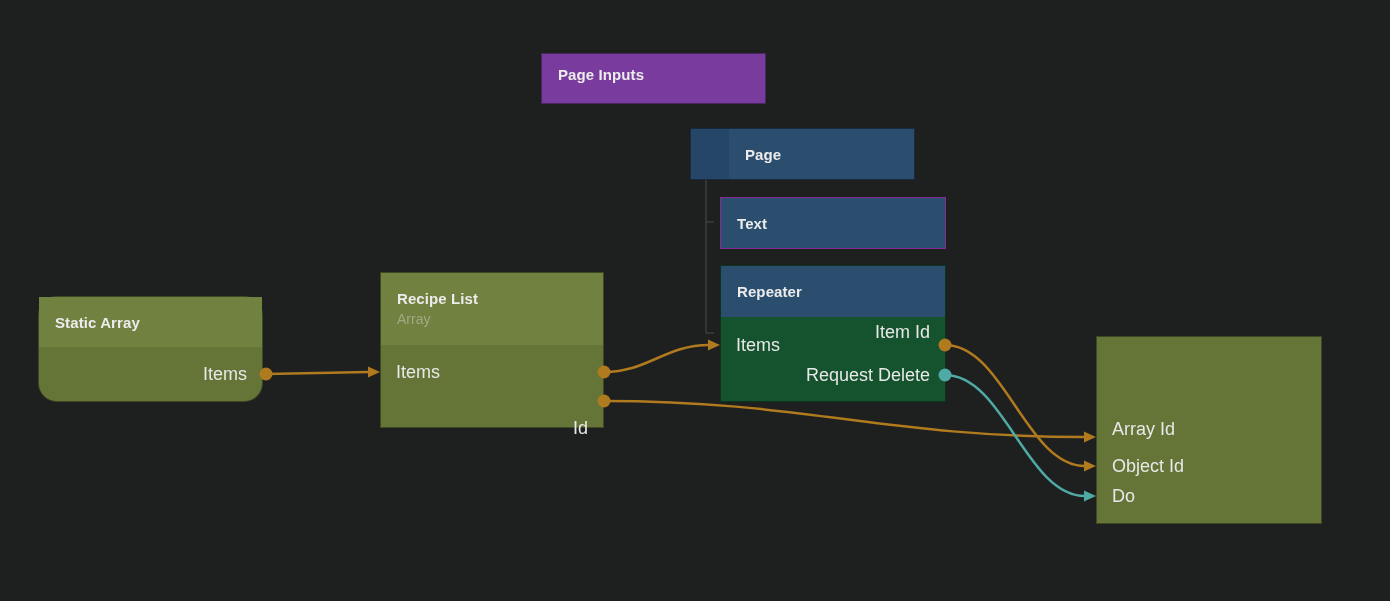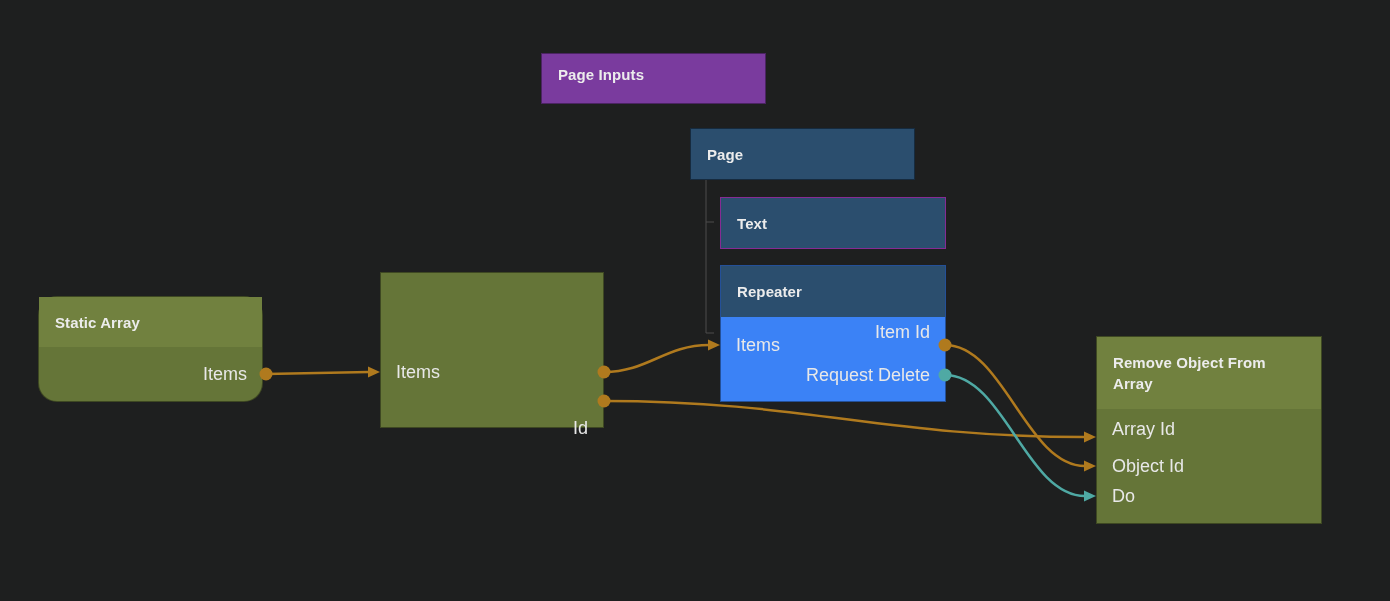--- a/index.html
+++ b/index.html
@@ -54,52 +54,53 @@
 </head>
 <body style="background: rgb(30, 31, 31);">
 
 <div id="canvas">
   <div id="nodes">
       <div class="node" style="left: 541px; top: 53px; width: 225px; height: 51px; background: rgb(122, 59, 158);">
         <div class="node-header" style="height: 40px; background: rgb(122, 59, 158);">
           <div class="node-title">Page Inputs</div>
         </div>
       </div>
-      <div class="node" style="left: 690px; top: 128px; width: 225px; height: 52px; background: rgb(37, 70, 102);">
+      <div class="node" style="left: 690px; top: 128px; width: 225px; height: 52px; background: rgb(37, 70, 102); padding-left: 38px;">
         <div class="node-header" style="height: 50px; background: rgb(43, 78, 110);">
           <div class="node-title">Page</div>
         </div>
       </div>
       <div class="node" style="left: 720px; top: 197px; width: 226px; height: 52px; background: #d946ef;">
         <div class="node-header" style="height: 50px; background: rgb(43, 78, 110);">
           <div class="node-title">Text</div>
         </div>
       </div>
-      <div class="node" style="left: 720px; top: 265px; width: 226px; height: 137px; background: #3b82f6;">
+      <div class="node" style="left: 720px; top: 265px; width: 226px; height: 137px; background: #14532d;">
         <div class="node-header" style="height: 51px; background: rgb(43, 78, 110);">
           <div class="node-title">Repeater</div>
         </div>
         <div class="port port-in" style="top: 69px;">Items</div>
         <div class="port port-out" style="top: 56px;">Item Id</div>
         <div class="port port-out" style="top: 99px;">Request Delete</div>
       </div>
       <div class="node" style="left: 38px; top: 296px; width: 225px; height: 106px; background: rgb(101, 117, 56); border-radius: 19px;">
         <div class="node-header" style="height: 50px; background: rgb(113, 129, 63);">
           <div class="node-title">Static Array</div>
         </div>
         <div class="port port-out" style="top: 67px;">Items</div>
       </div>
       <div class="node" style="left: 380px; top: 272px; width: 224px; height: 156px; background: rgb(101, 117, 56);">
+        <div class="node-header" style="height: 72px; background: rgb(113, 129, 63);">
+          <div class="node-title">Recipe List</div>
+          <div class="node-subtitle">Array</div>
+        </div>
         <div class="port port-in" style="top: 89px;">Items</div>
         <div class="port port-out" style="top: 118px; margin-top: 27px;">Id</div>
       </div>
       <div class="node" style="left: 1096px; top: 336px; width: 226px; height: 188px; background: rgb(101, 117, 56);">
-        <div class="node-header" style="height: 72px; background: rgb(113, 129, 63);">
-          <div class="node-title">Remove Object From Array</div>
-        </div>
         <div class="port port-in" style="top: 82px;">Array Id</div>
         <div class="port port-in" style="top: 119px;">Object Id</div>
         <div class="port port-in" style="top: 149px;">Do</div>
       </div>
     </div>
   <svg id="wires" width="1390" height="601" viewBox="0 0 1390 601">
       <line x1="706" y1="180" x2="706" y2="333" stroke="#4d4d4d" stroke-width="1"></line>
       <line x1="706" y1="222" x2="714" y2="222" stroke="#4d4d4d" stroke-width="1"></line>
       <line x1="706" y1="333" x2="714" y2="333" stroke="#4d4d4d" stroke-width="1"></line>
       <path d="M 266 374 L 369 372" fill="none" stroke="#b07a1e" stroke-width="2.5"></path>

